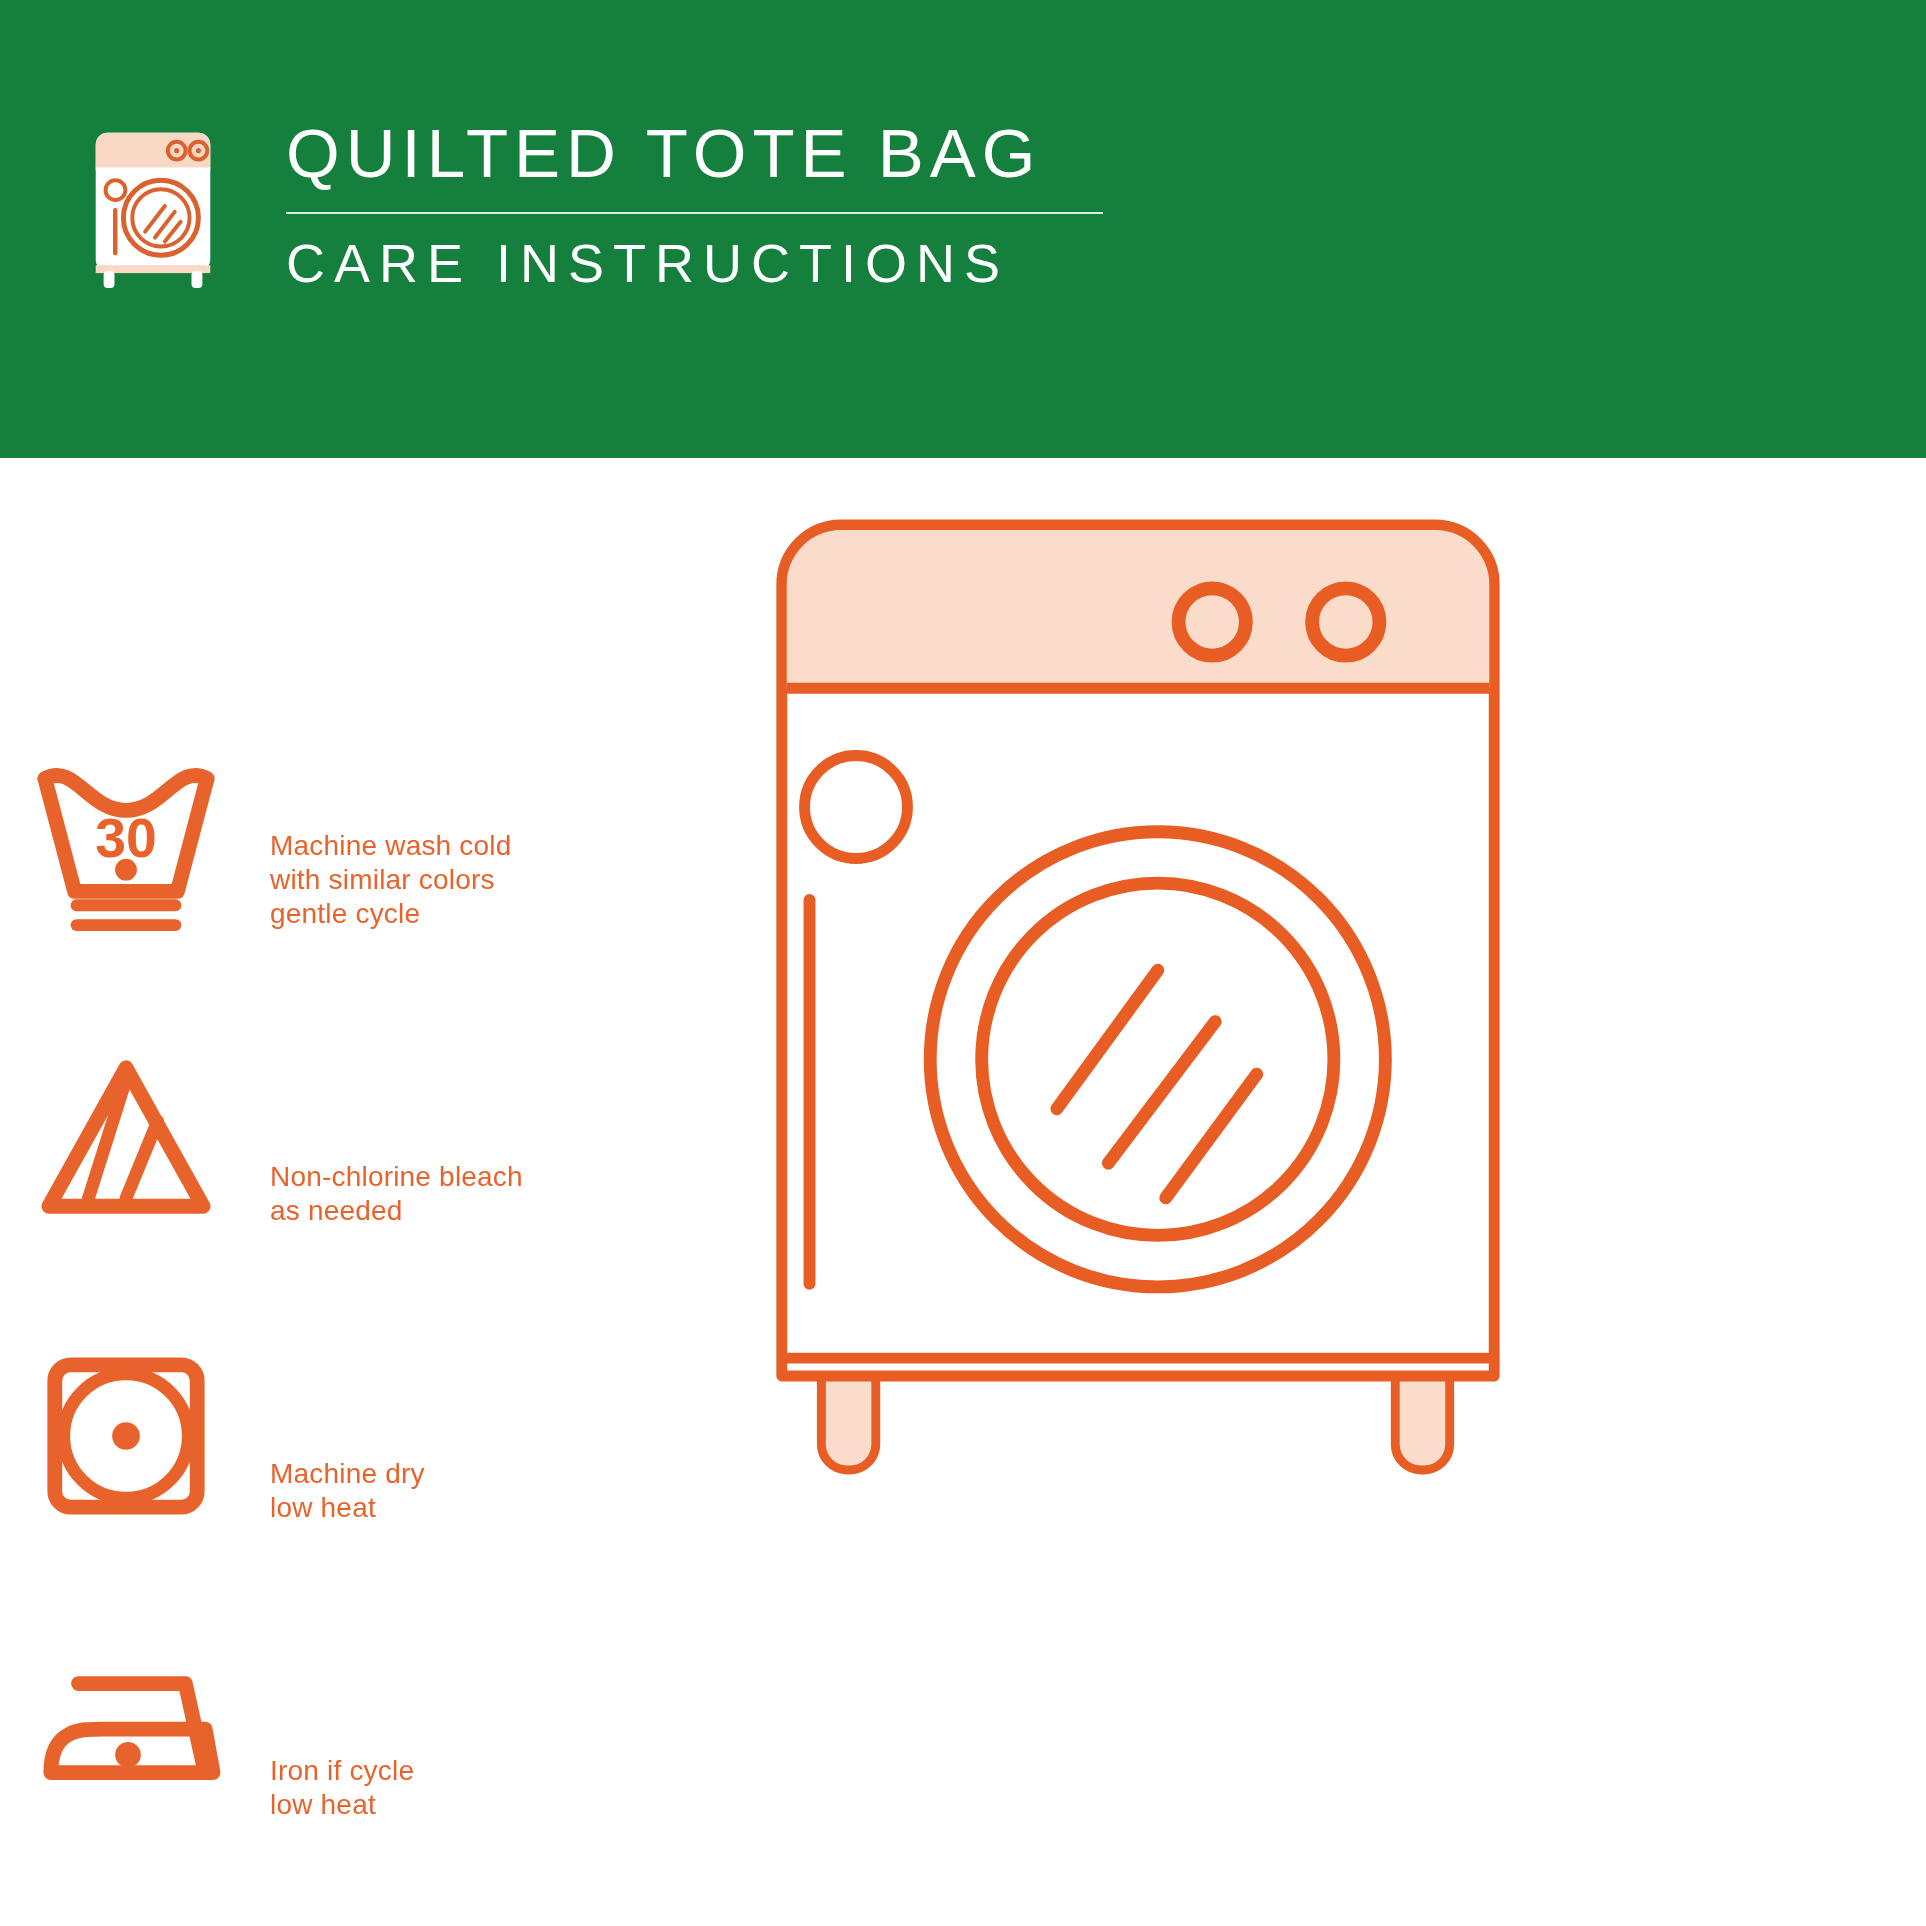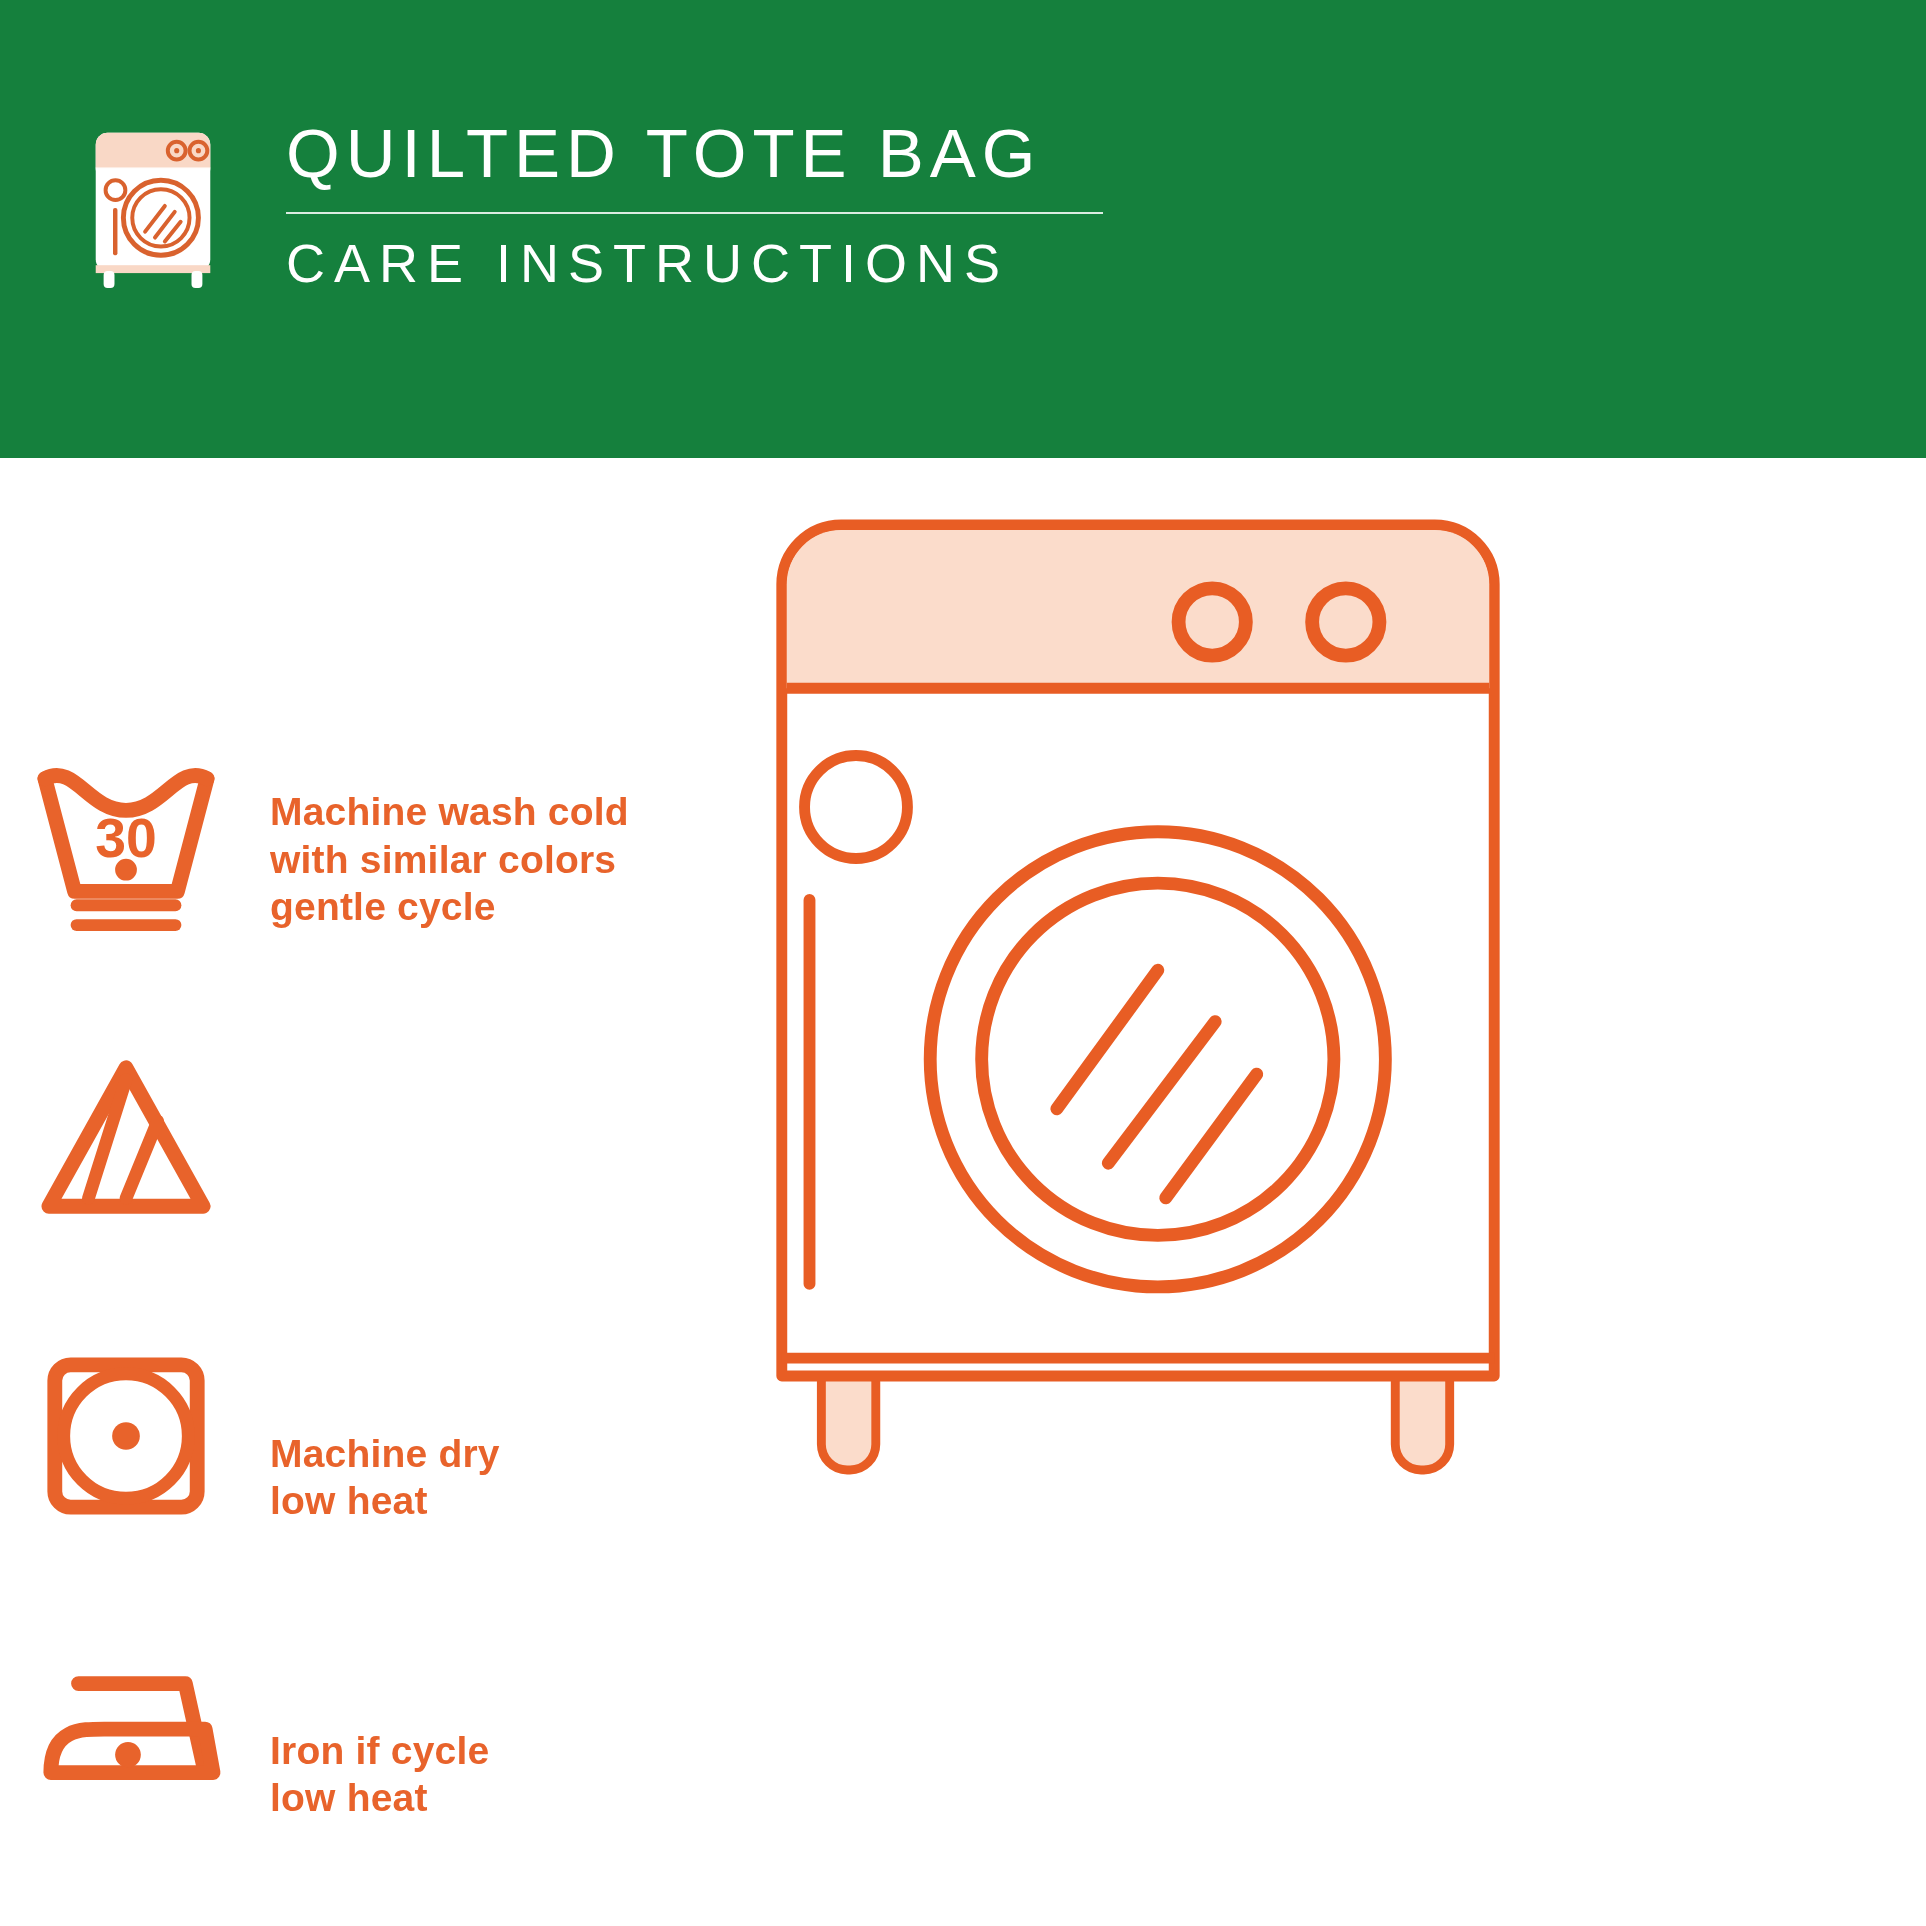--- a/index.html
+++ b/index.html
@@ -65,23 +65,23 @@
   }
   .instr-icon {
     width: 252px;
     flex: 0 0 252px;
     display: flex;
     justify-content: center;
     align-items: center;
   }
   .instr-label {
     color: #E8632B;
-    font-size: 39px;
+    font-size: 28px;
     line-height: 1.22;
-    font-weight: 700;
+    font-weight: 400;
     letter-spacing: 0.2px;
     white-space: pre-line;
     padding-left: 18px;
   }
 
   
   #machine {
     position: absolute;
     left: 762px;
     top: 505px;
@@ -155,20 +155,22 @@
   </div>
 
   <div class="instr-row">
     <div class="instr-icon">
       <svg viewBox="0 0 200 180" width="198" height="178">
         <path d="M100 18 L178 158 L22 158 Z" fill="none" stroke="#E8632B" stroke-width="15" stroke-linecap="round" stroke-linejoin="round"></path>
         <line x1="100" y1="30" x2="62" y2="150" stroke="#E8632B" stroke-width="13" stroke-linecap="round"></line>
         <line x1="132" y1="72" x2="100" y2="150" stroke="#E8632B" stroke-width="13" stroke-linecap="round"></line>
       </svg>
     </div>
+    <div class="instr-label">Non-chlorine bleach
+as needed</div>
   </div>
 
   <div class="instr-row">
     <div class="instr-icon">
       <svg viewBox="0 0 200 180" width="198" height="178">
         <rect x="28" y="18" width="144" height="144" rx="16" fill="none" stroke="#E8632B" stroke-width="15"></rect>
         <circle cx="100" cy="90" r="63" fill="none" stroke="#E8632B" stroke-width="13"></circle>
         <circle cx="100" cy="90" r="14" fill="#E8632B"></circle>
       </svg>
     </div>

